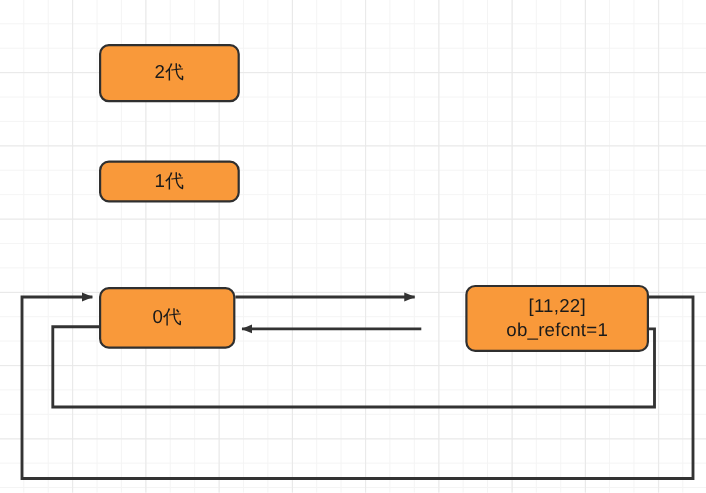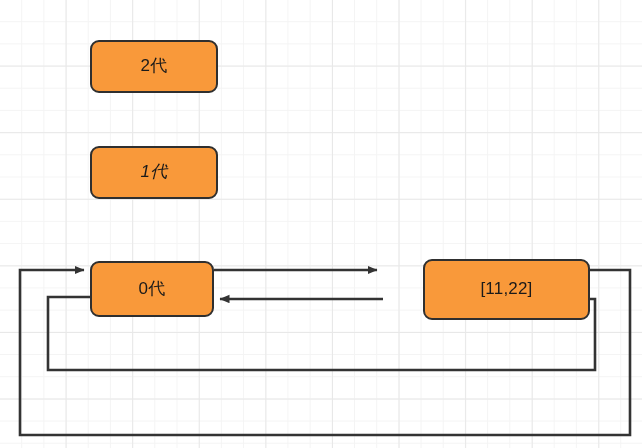--- a/index.html
+++ b/index.html
@@ -81,25 +81,26 @@
 
     <g>
       <path d="M550,270 L630,270 L630,435 L20,435 L20,270 L84,270" fill="none" stroke="#333333" stroke-width="2.6" stroke-linejoin="miter" marker-end="url(#arrowR)"></path>
     </g>
   </svg>
 
   <div class="node" style="left:90px; top:40px; width:128px; height:53px;">
     <span class="line1">2代</span>
   </div>
 
-  <div class="node" style="left:90px; top:146px; width:128px; height:53px;font-style:italic;">
+  <div class="node" style="left:90px; top:146px; width:128px; height:38px;">
     <span class="line1">1代</span>
   </div>
 
   <div class="node" style="left:90px; top:261px; width:124px; height:56px;">
     <span class="line1">0代</span>
   </div>
 
   <div class="node" style="left:383px; top:259px; width:167px; height:61px;margin-left:40px;">
     <span class="line1">[11,22]</span>
+    <span class="line2">ob_refcnt=1</span>
   </div>
 
 </div>
 
 </body></html>

